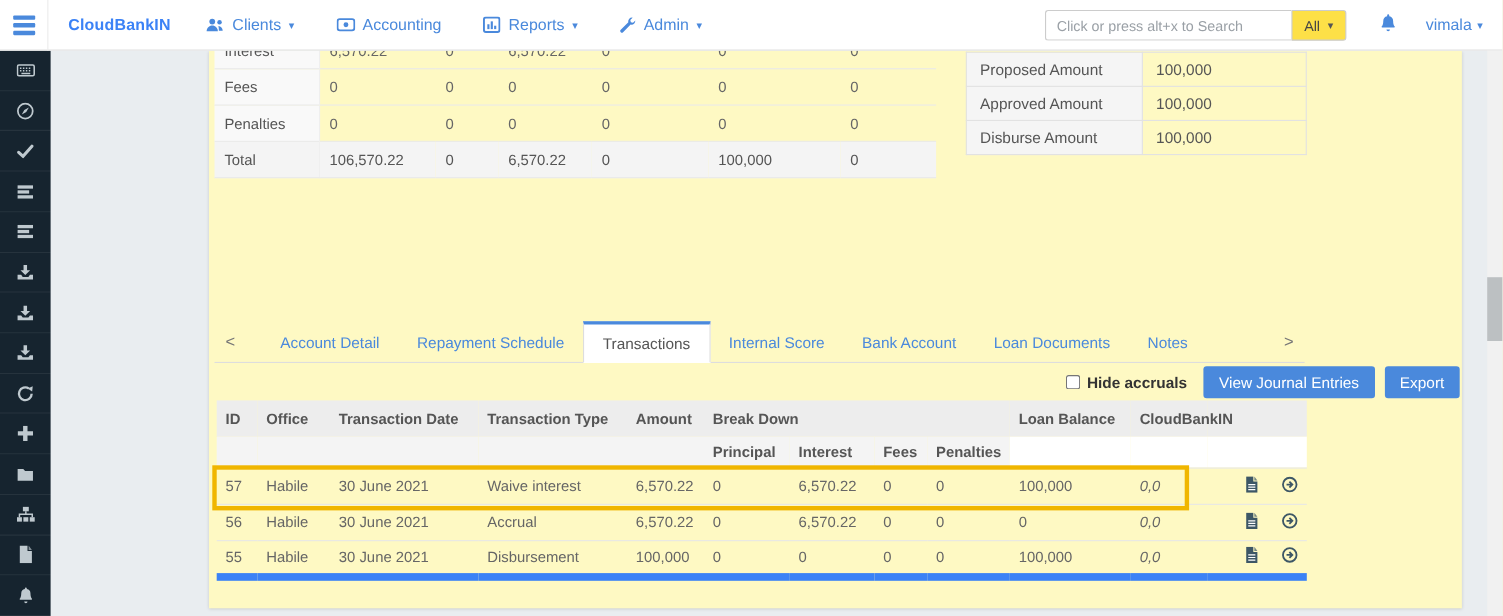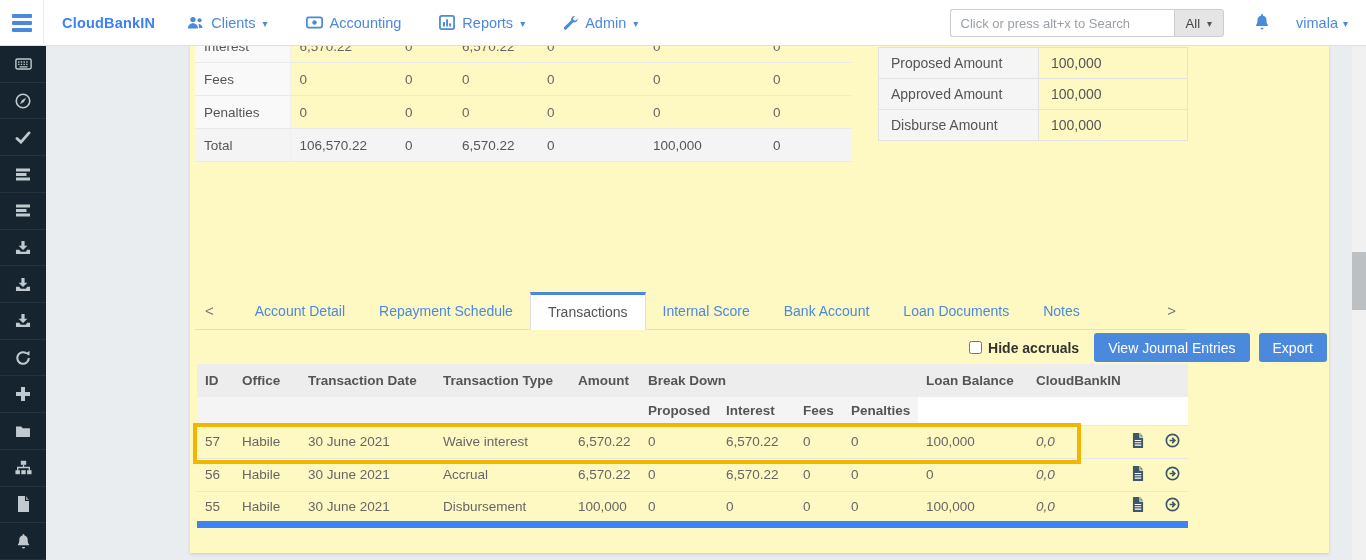--- a/index.html
+++ b/index.html
@@ -23,21 +23,21 @@
   .mainnav { display:flex; align-items:center; gap:38px; margin-left:32px; }
   .nav-item { display:flex; align-items:center; gap:7px; color:#4a89dc; font-size:14.5px; cursor:pointer;justify-content:flex-end; }
   .nav-item svg { display:block; }
   .caret { font-size:10px; line-height:1; margin-top:2px; }
   .topbar-right { position:absolute; right:12px; top:0; height:46px; display:flex; align-items:center; }
   .search-wrap { display:flex; align-items:stretch; }
   .search-input { width:224px; height:28px; border:1px solid #ccc; border-right:none;
     border-radius:3px 0 0 3px; padding:0 10px; font-size:13px; color:#555; outline:none;
     font-family:"Liberation Sans",sans-serif; }
   .search-input::placeholder { color:#9aa0a6; }
-  .filter-btn { height:28px; padding:0 11px; background:#e5e5e5; border:1px solid #ccc;
+  .filter-btn { height:28px; padding:0 11px; background:#fde047; border:1px solid #ccc;
     border-radius:0 3px 3px 0; font-size:13px; color:#444; display:flex; align-items:center; gap:7px; cursor:pointer; }
   .filter-btn .caret { color:#555; }
   .bell-btn { margin:0 26px 0 30px; cursor:pointer; display:flex; }
   .user-menu { display:flex; align-items:center; gap:5px; color:#4a89dc; font-size:14.5px; cursor:pointer; margin-right:6px; }
 
   
   .sidebar { position:absolute; top:46px; left:0; bottom:0; width:46px;
     background:#16242f; display:flex; flex-direction:column; z-index:20; }
   .side-item { flex:1; display:flex; align-items:center; justify-content:center;
     border-bottom:1px solid rgba(255,255,255,0.07); cursor:pointer; }
@@ -422,21 +422,21 @@
         <th>Loan Balance</th>
         <th>CloudBankIN</th>
         <th></th>
       </tr>
       <tr class="subhead">
         <td></td>
         <td></td>
         <td></td>
         <td></td>
         <td></td>
-        <td>Proposed</td>
+        <td>Principal</td>
         <td>Interest</td>
         <td>Fees</td>
         <td>Penalties</td>
         <td class="white"></td>
         <td class="white"></td>
         <td class="white"></td>
       </tr>
 
       <tr class="datarow">
         <td>57</td>

